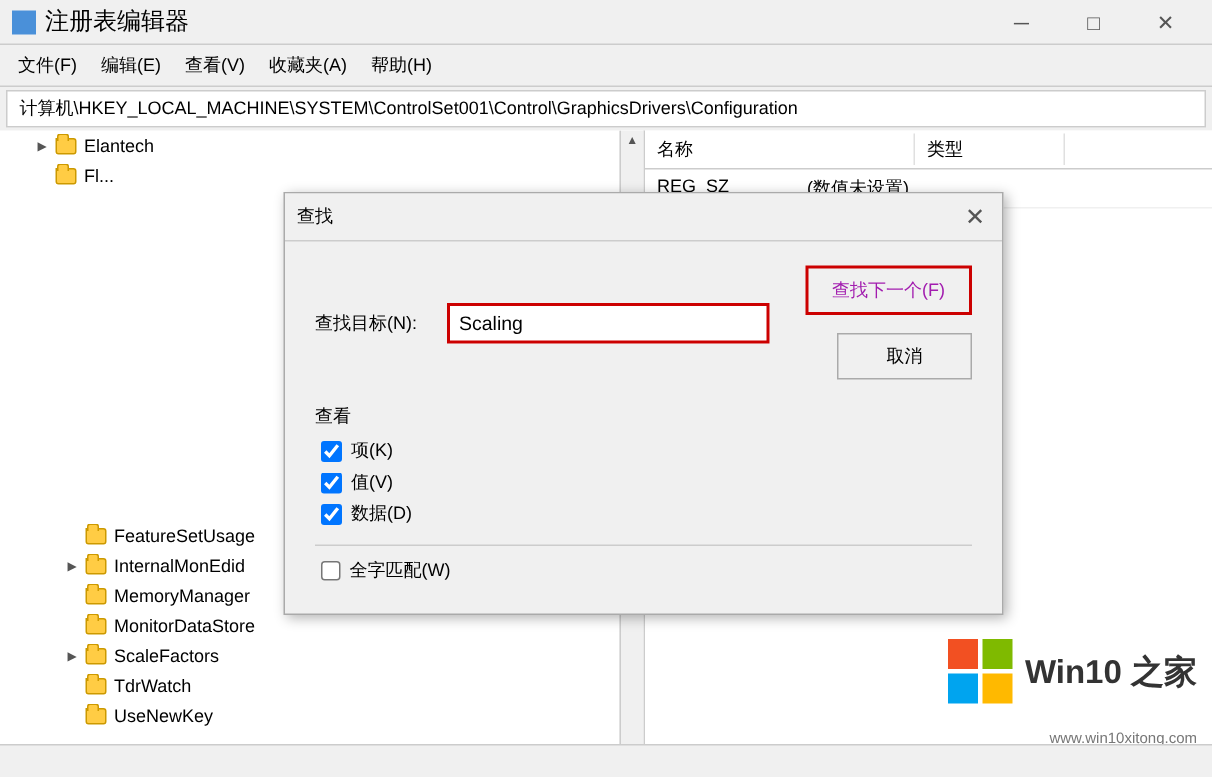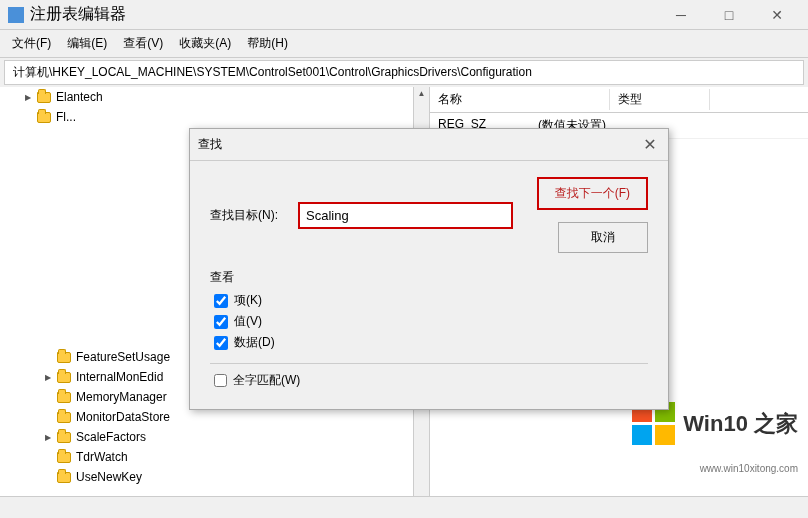--- a/index.html
+++ b/index.html
@@ -286,21 +286,21 @@
     .find-next-btn {
       border: 2px solid #cc0000;
       background: #f0f0f0;
       padding: 6px 16px;
       font-size: 12px;
       font-family: inherit;
       cursor: pointer;
       white-space: nowrap;
       min-width: 90px;
       text-align: center;
-      color: #b91c1c;
+      color: #a21caf;
     }
 
     .cancel-btn {
       border: 1px solid #aaa;
       background: #f0f0f0;
       padding: 6px 16px;
       font-size: 12px;
       font-family: inherit;
       cursor: pointer;
       white-space: nowrap;
@@ -356,21 +356,21 @@
       gap: 3px;
     }
     .win10-tile { border-radius: 0; }
     .win10-tile-1 { background: #f25022; }
     .win10-tile-2 { background: #7fba00; }
     .win10-tile-3 { background: #00a4ef; }
     .win10-tile-4 { background: #ffb900; }
 
     .watermark-area {
       position: absolute;
-      bottom: 44px;
+      bottom: 20px;
       right: 10px;
       text-align: right;
     }
     .win10-brand {
       display: flex;
       align-items: center;
       gap: 8px;
       justify-content: flex-end;
     }
     .win10-text-main {

